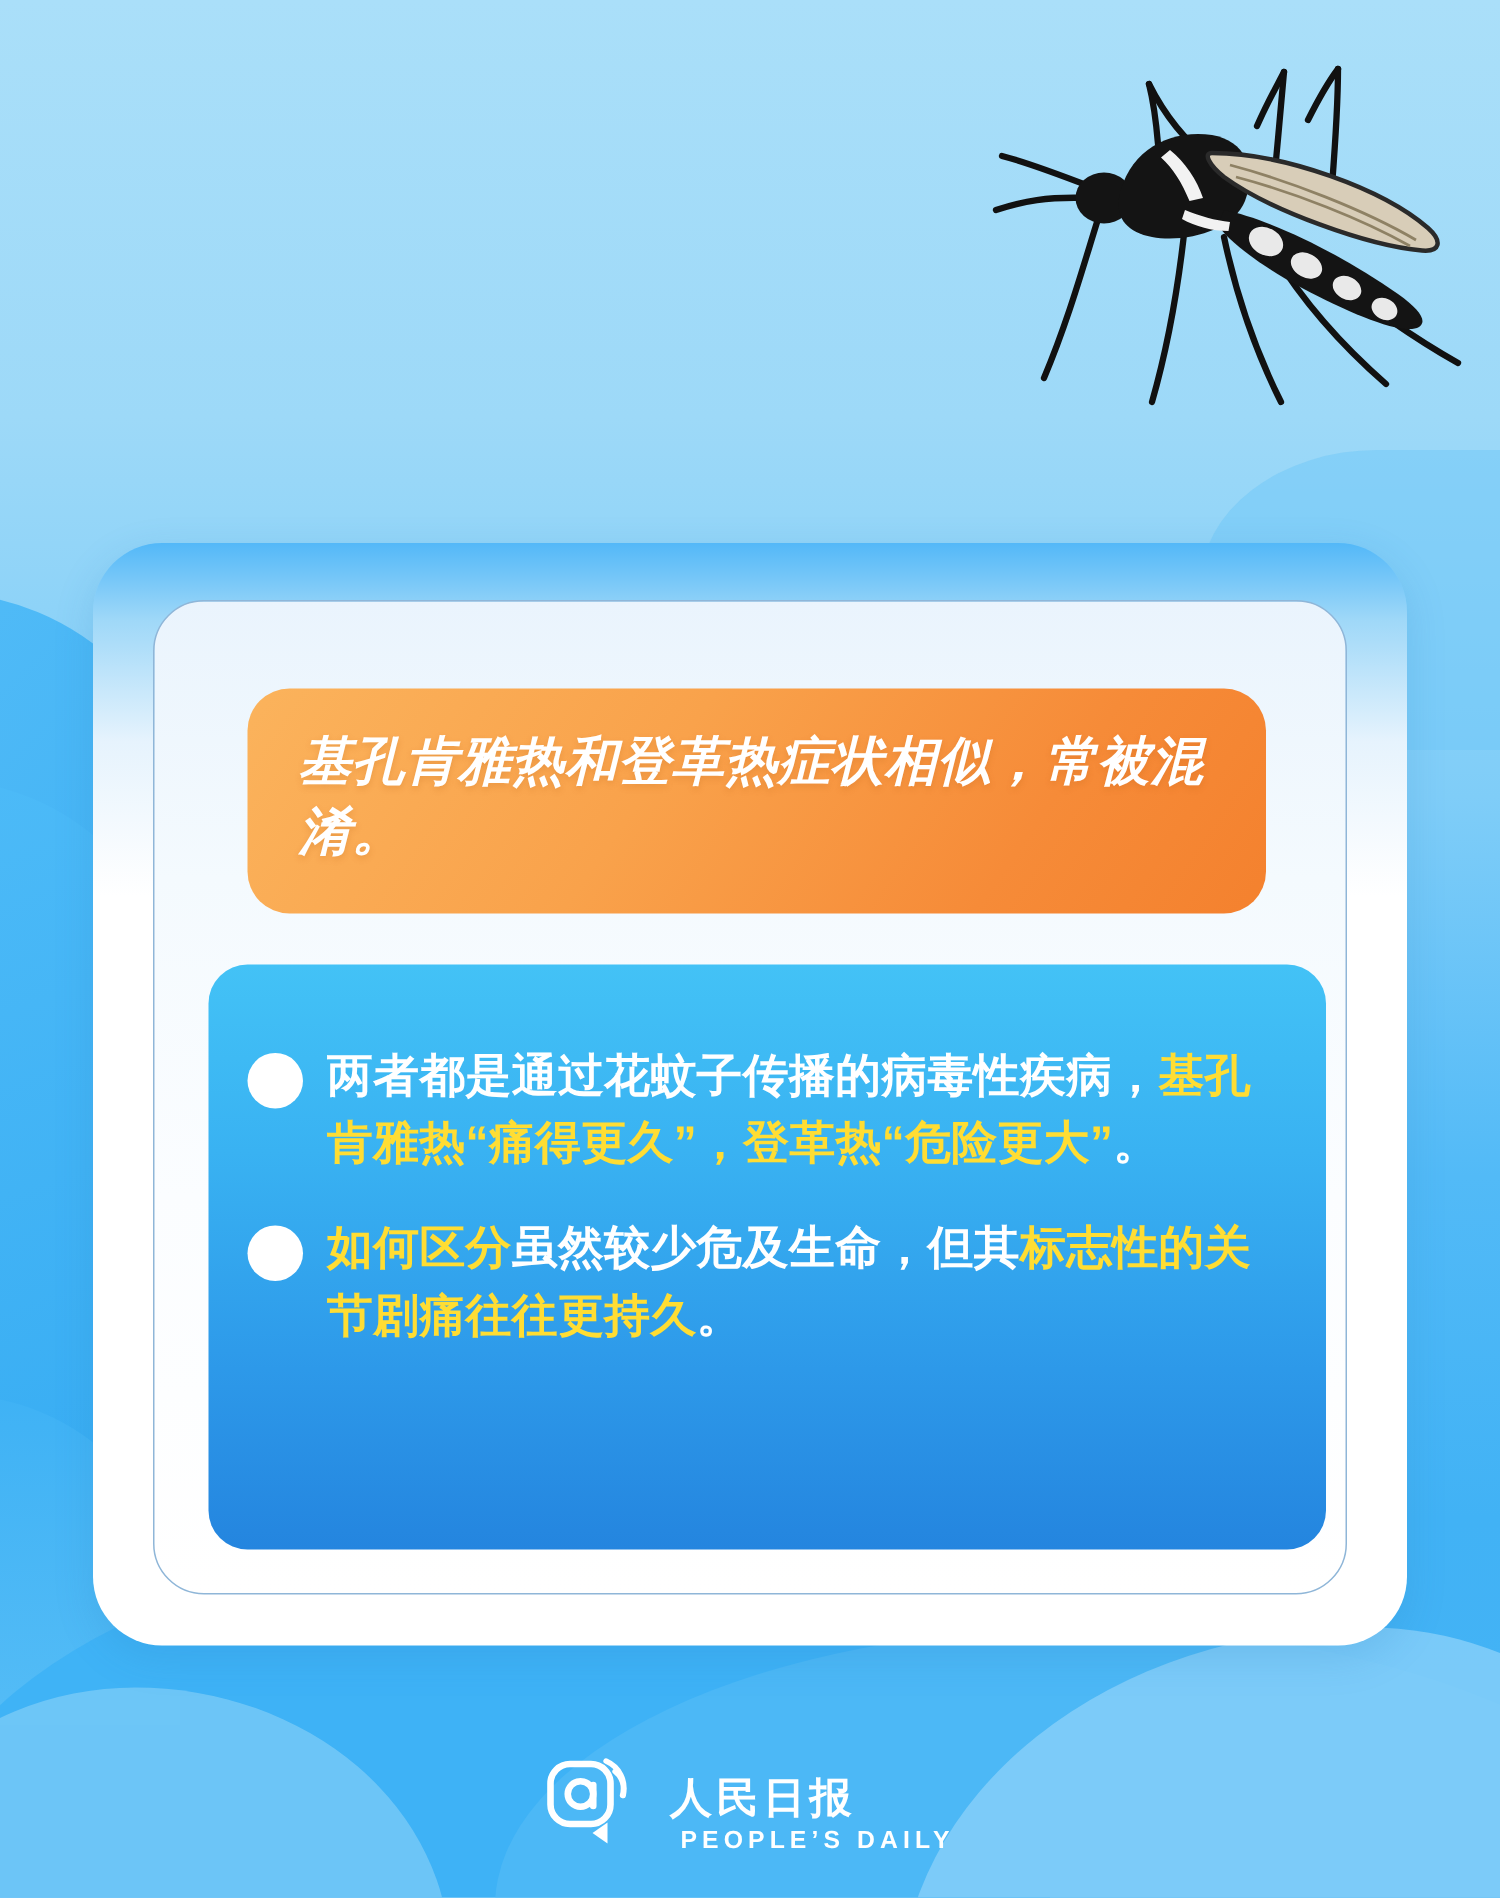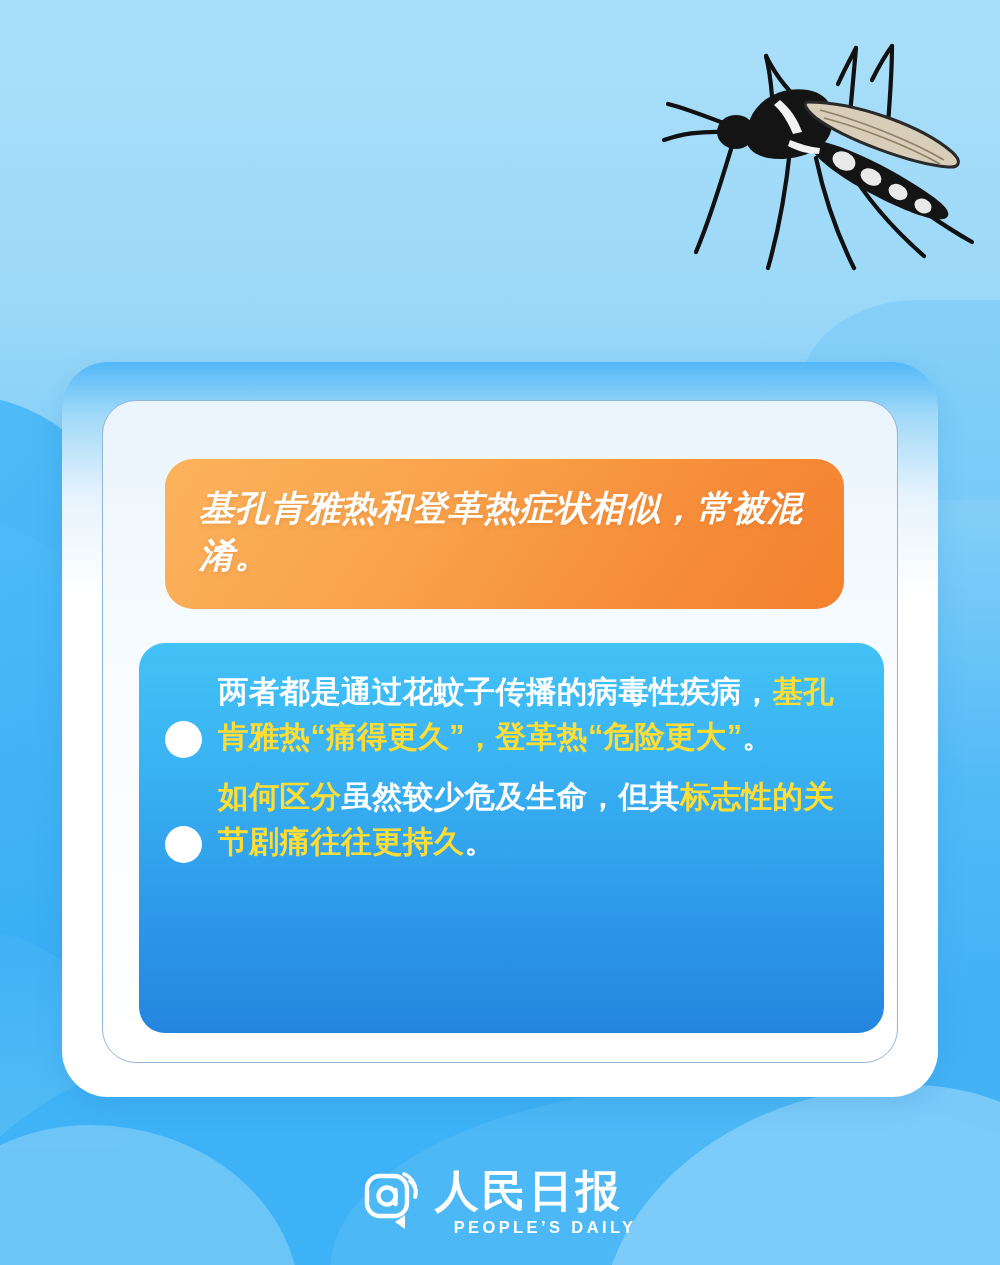--- a/index.html
+++ b/index.html
@@ -102,42 +102,43 @@
     text-shadow:0 2px 4px rgba(180,90,20,.22);
   }
 
   
   .panel{
     position:absolute;left:36px;top:242px;width:745px;height:390px;
     border-radius:26px;
     background:linear-gradient(180deg,#43C2F6 0%,#39B2F2 32%,#2E9BEA 66%,#2485DF 100%);
     box-sizing:border-box;padding:26px 34px 20px 26px;
   }
-  .bullet-row{display:flex;align-items:flex-end;margin-bottom:16px;}
+  .bullet-row{display:flex;align-items:flex-start;margin-bottom:16px;margin-top:26px;}
   .bullet-row:last-child{margin-bottom:0;}
   .dot{
     flex:0 0 auto;width:37px;height:37px;border-radius:50%;
     background:#FFFFFF;margin-top:7px;margin-right:16px;
   }
   .bullet-text{
     color:#FFFFFF;font-size:30.5px;font-weight:700;line-height:1.46;
     letter-spacing:.3px;
   }
   .hl{color:#FFDD33;font-weight:900;}
 
   
   .footer{
     position:absolute;left:0;right:0;bottom:30px;
     display:flex;align-items:center;justify-content:center;z-index:8;
   }
   .logo{display:flex;align-items:flex-end;gap:11px;}
   .logo-mark{position:relative;width:60px;height:64px;}
   .logo-cn{
-    color:#FFFFFF;font-size:44px;font-weight:900;letter-spacing:3px;
+    color:#FFFFFF;font-size:28px;font-weight:900;letter-spacing:3px;
     line-height:1;
+    margin-left:12px;
   }
   .logo-en{
     color:#FFFFFF;font-size:16.5px;font-weight:700;letter-spacing:3.4px;
     margin-top:6px;line-height:1;margin-left:19px;
   }
   .logo-textcol{display:flex;flex-direction:column;align-items:flex-start;}
 </style>
 </head>
 <body>
 

